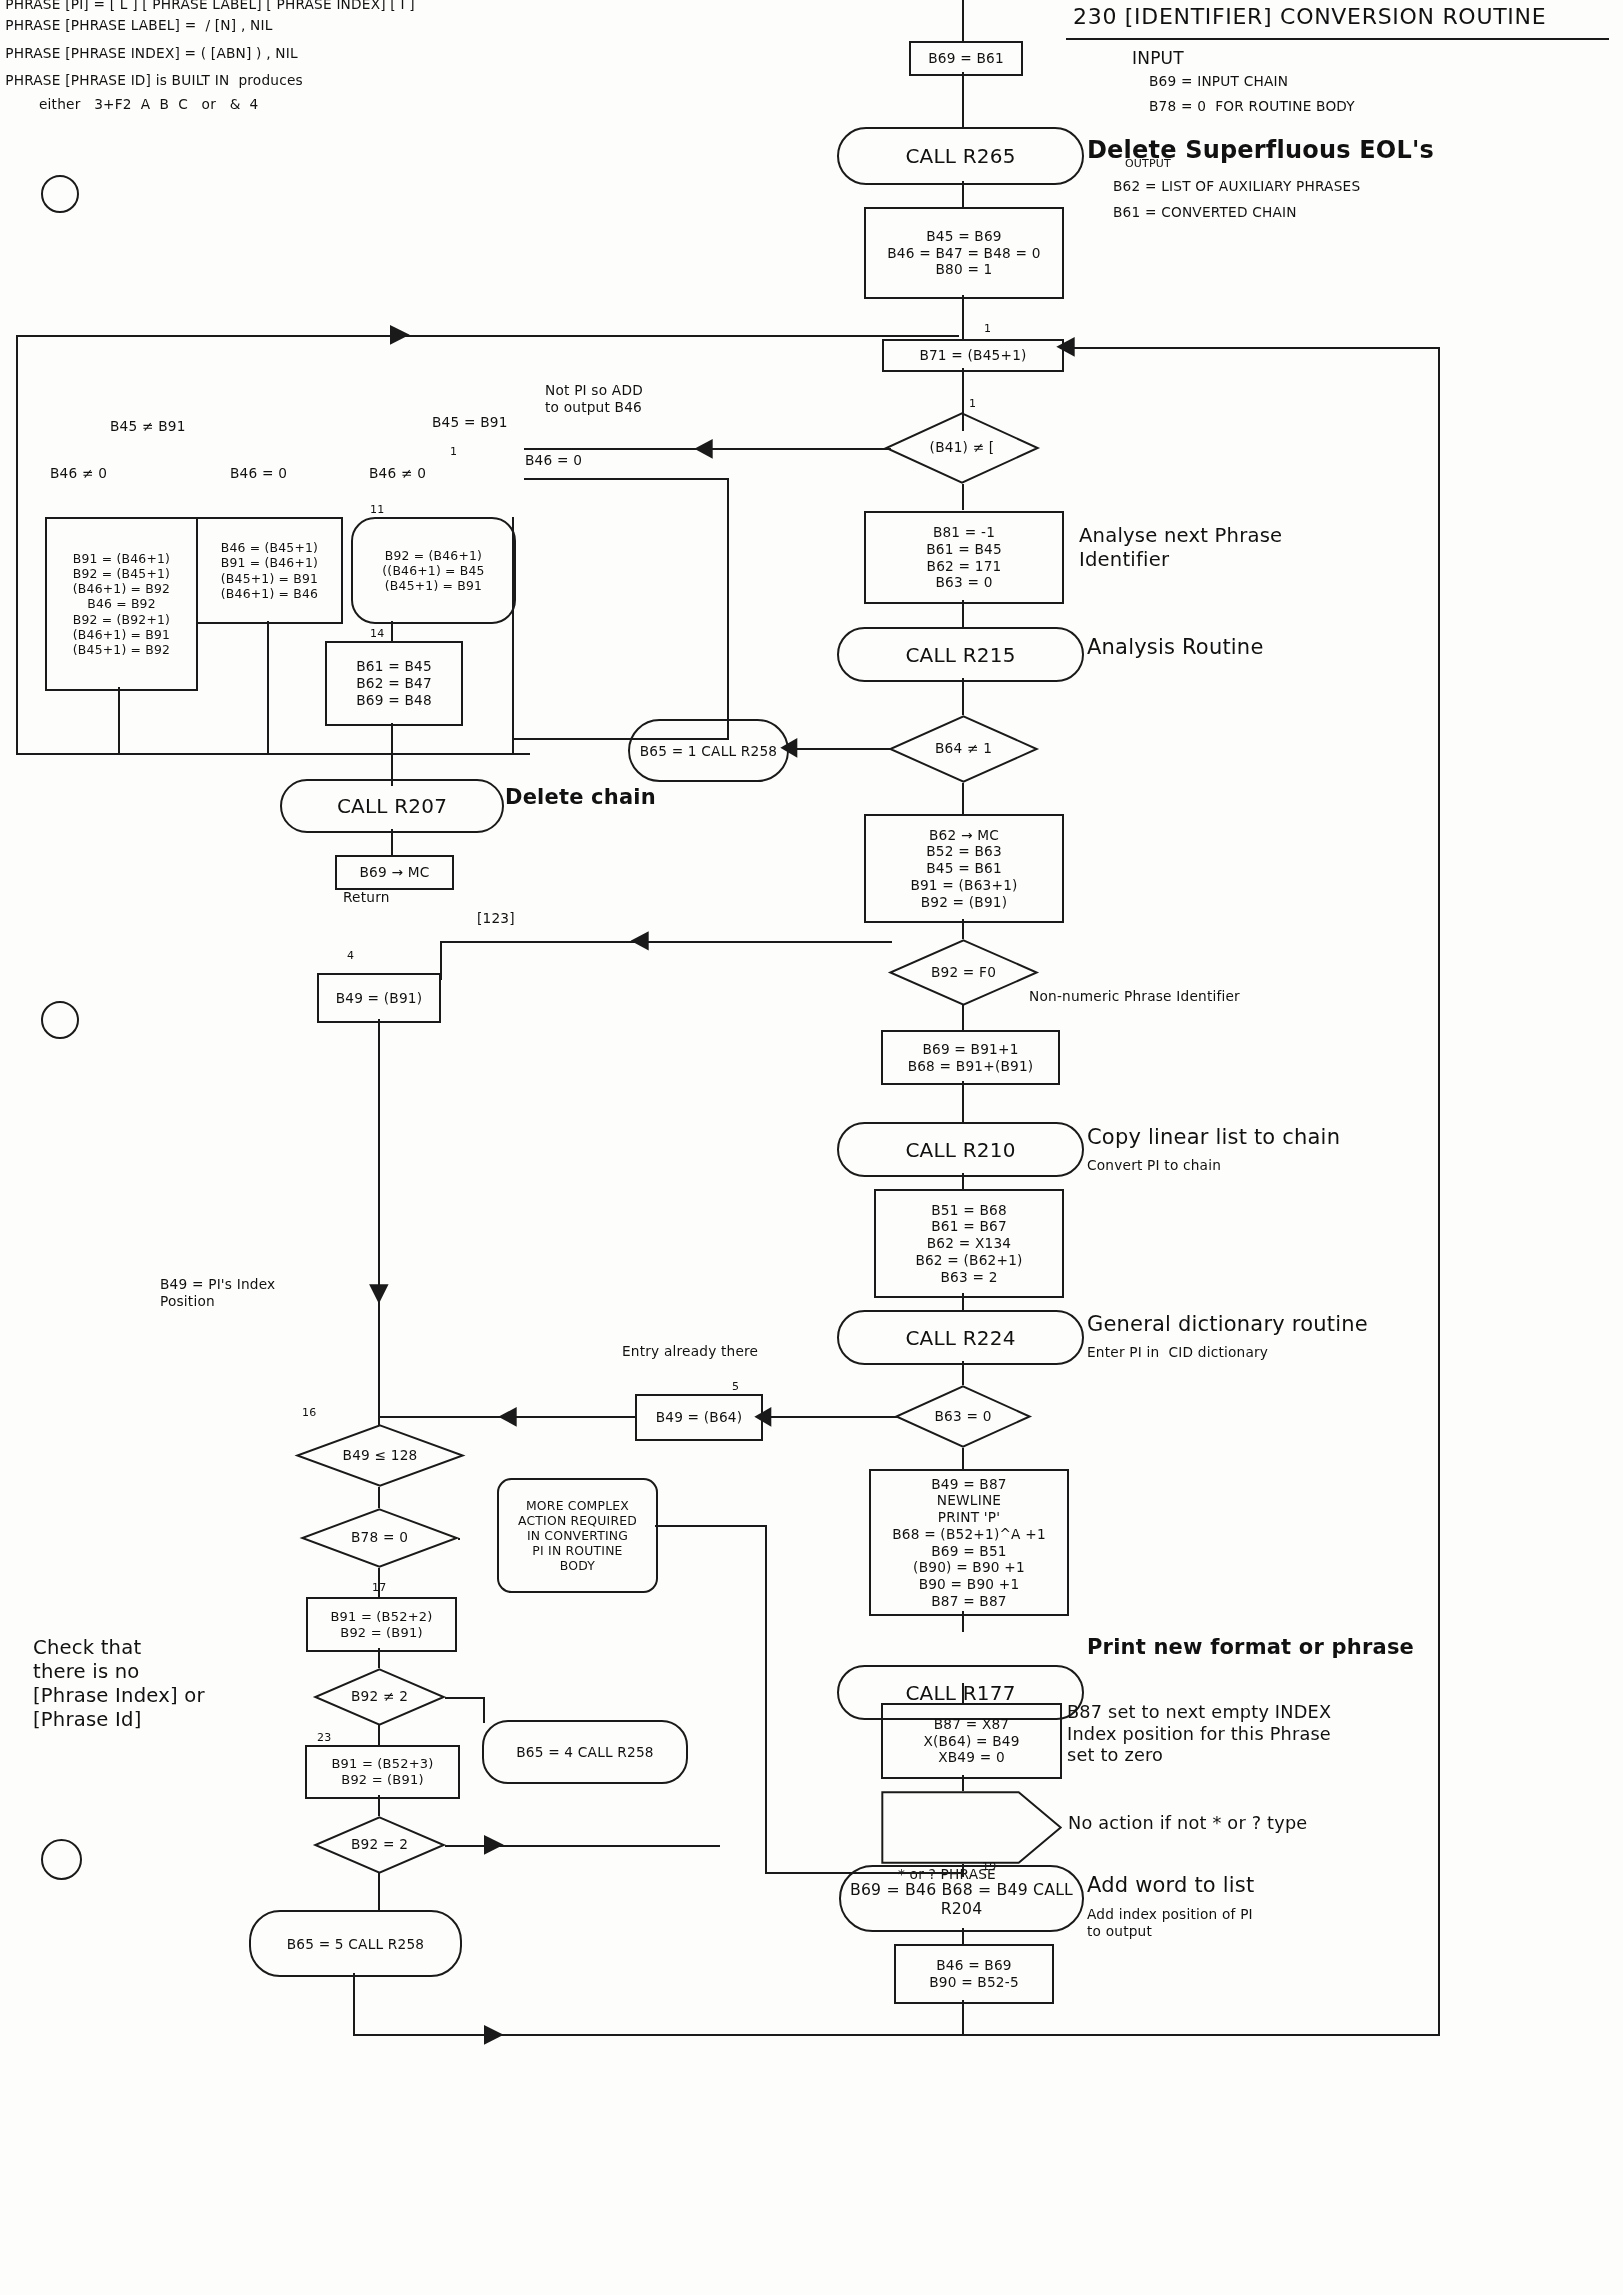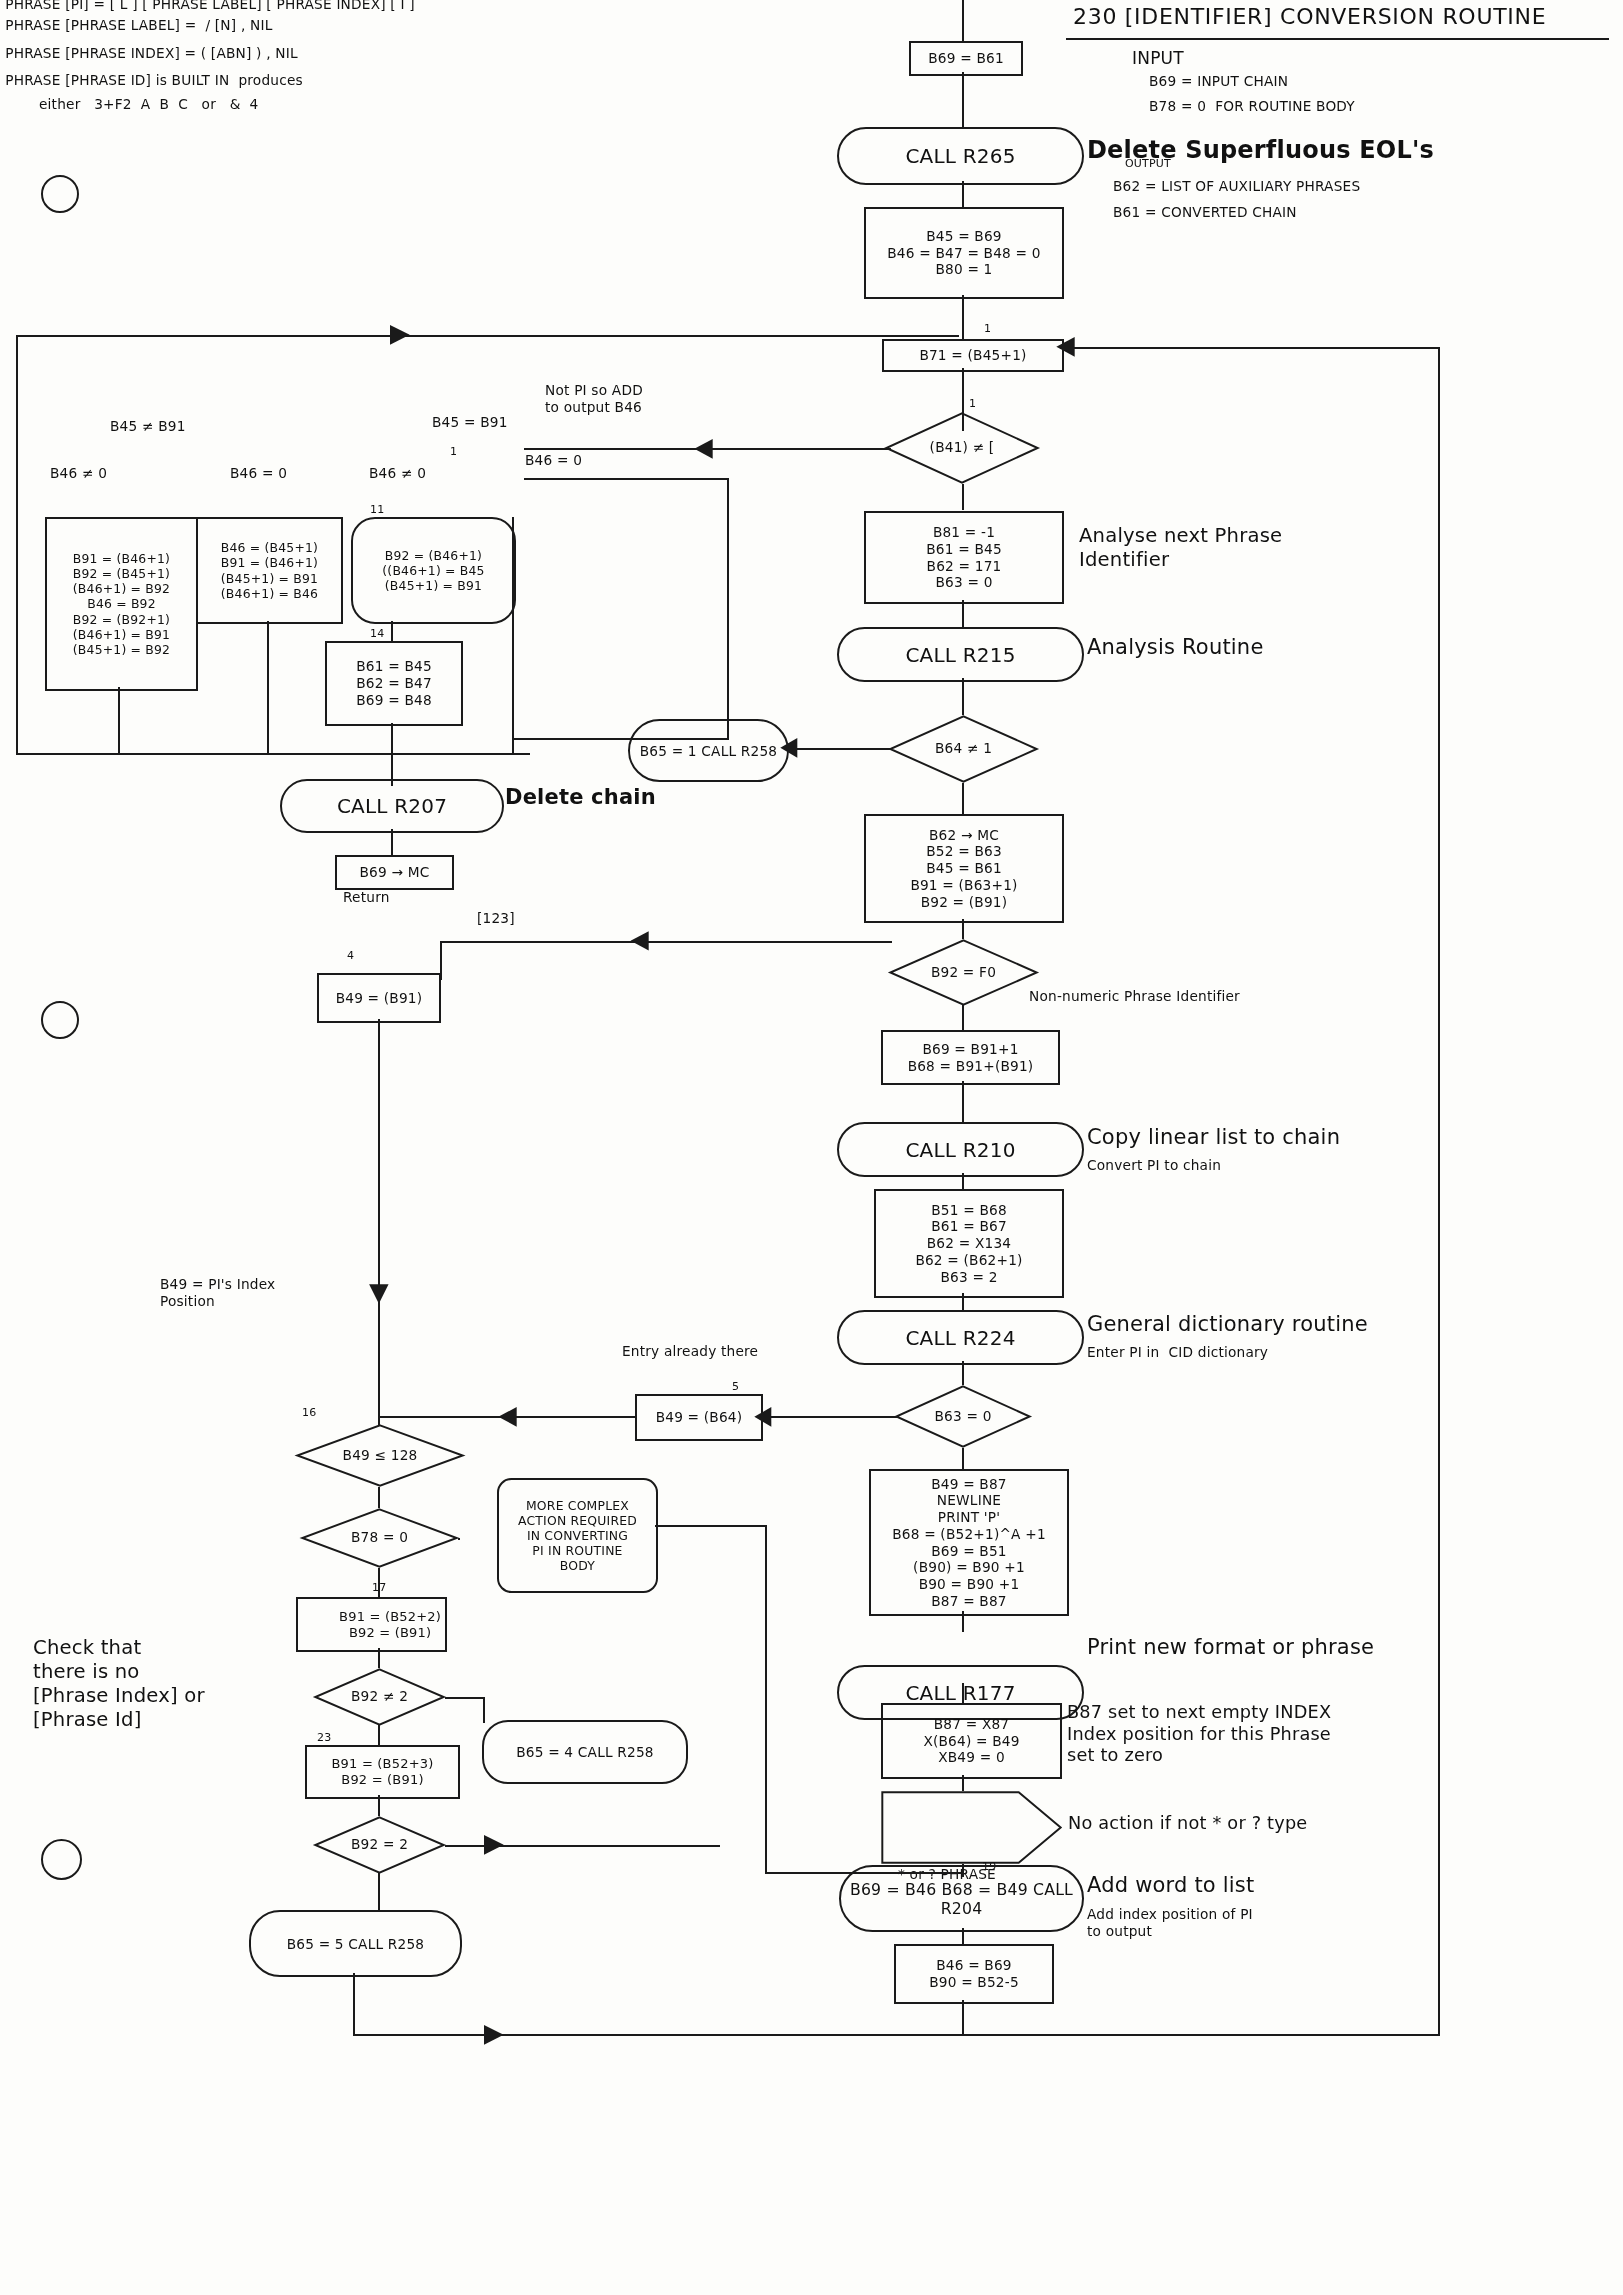--- a/index.html
+++ b/index.html
@@ -216,21 +216,21 @@
 B69 = B51
 (B90) = B90 +1
 B90 = B90 +1
 B87 = B87</div>
   </div>
   <div class="ln v" style="left:962px;top:1611px;height:21px;"></div>
 
   <div class="stad" style="left:837px;top:1632px;width:243px;height:51px;margin-top:33px;">
     <div class="inner hand xbig">CALL  R177</div>
   </div>
-  <div class="txt hand" style="left:1087px;top:1635px;font-size:21px;">Print new format or phrase</div>
+  <div class="txt hand" style="left:1087px;top:1635px;font-size:21px;font-weight:bold;">Print new format or phrase</div>
   <div class="ln v" style="left:962px;top:1683px;height:19.6px;"></div>
 
   <div class="box" style="left:881px;top:1703px;width:177px;height:72px;">
     <div class="inner hand med">B87 = X87
 X(B64) = B49
 XB49 = 0</div>
   </div>
   <div class="txt hand med" style="left:1067px;top:1702px;font-size:17.7px;">B87 set to next empty INDEX
 Index position for this Phrase
 set to zero</div>
@@ -367,21 +367,21 @@
     <div class="inner hand small" style="font-size:12.4px;">MORE COMPLEX
 ACTION REQUIRED
 IN CONVERTING
 PI IN ROUTINE
 BODY</div>
   </div>
   <div class="ln v" style="left:765px;top:1525px;height:347px;"></div>
   <div class="ln h" style="left:655px;top:1525px;width:111px;"></div>
   <div class="ln h" style="left:765px;top:1872px;width:198px;"></div>
 
-  <div class="box" style="left:296px;top:1597px;width:147px;height:51px;justify-content:flex-end;">
+  <div class="box" style="left:306px;top:1597px;width:147px;height:51px;">
     <div class="inner hand med" style="font-size:13px;">B91 = (B52+2)
 B92 = (B91)</div>
   </div>
   <div class="txt hand small" style="left:372px;top:1581px;">17</div>
   <div class="ln v" style="left:378px;top:1648px;height:19.6px;"></div>
 
   <div class="dia" style="left:314px;top:1668px;width:131px;height:58px;">
     <svg class="dshape" viewBox="0 0 200 88" preserveAspectRatio="none">
         <polygon points="100,2 198,44 100,86 2,44" fill="none" stroke="#1a1a1a" stroke-width="3"></polygon>
       </svg>

